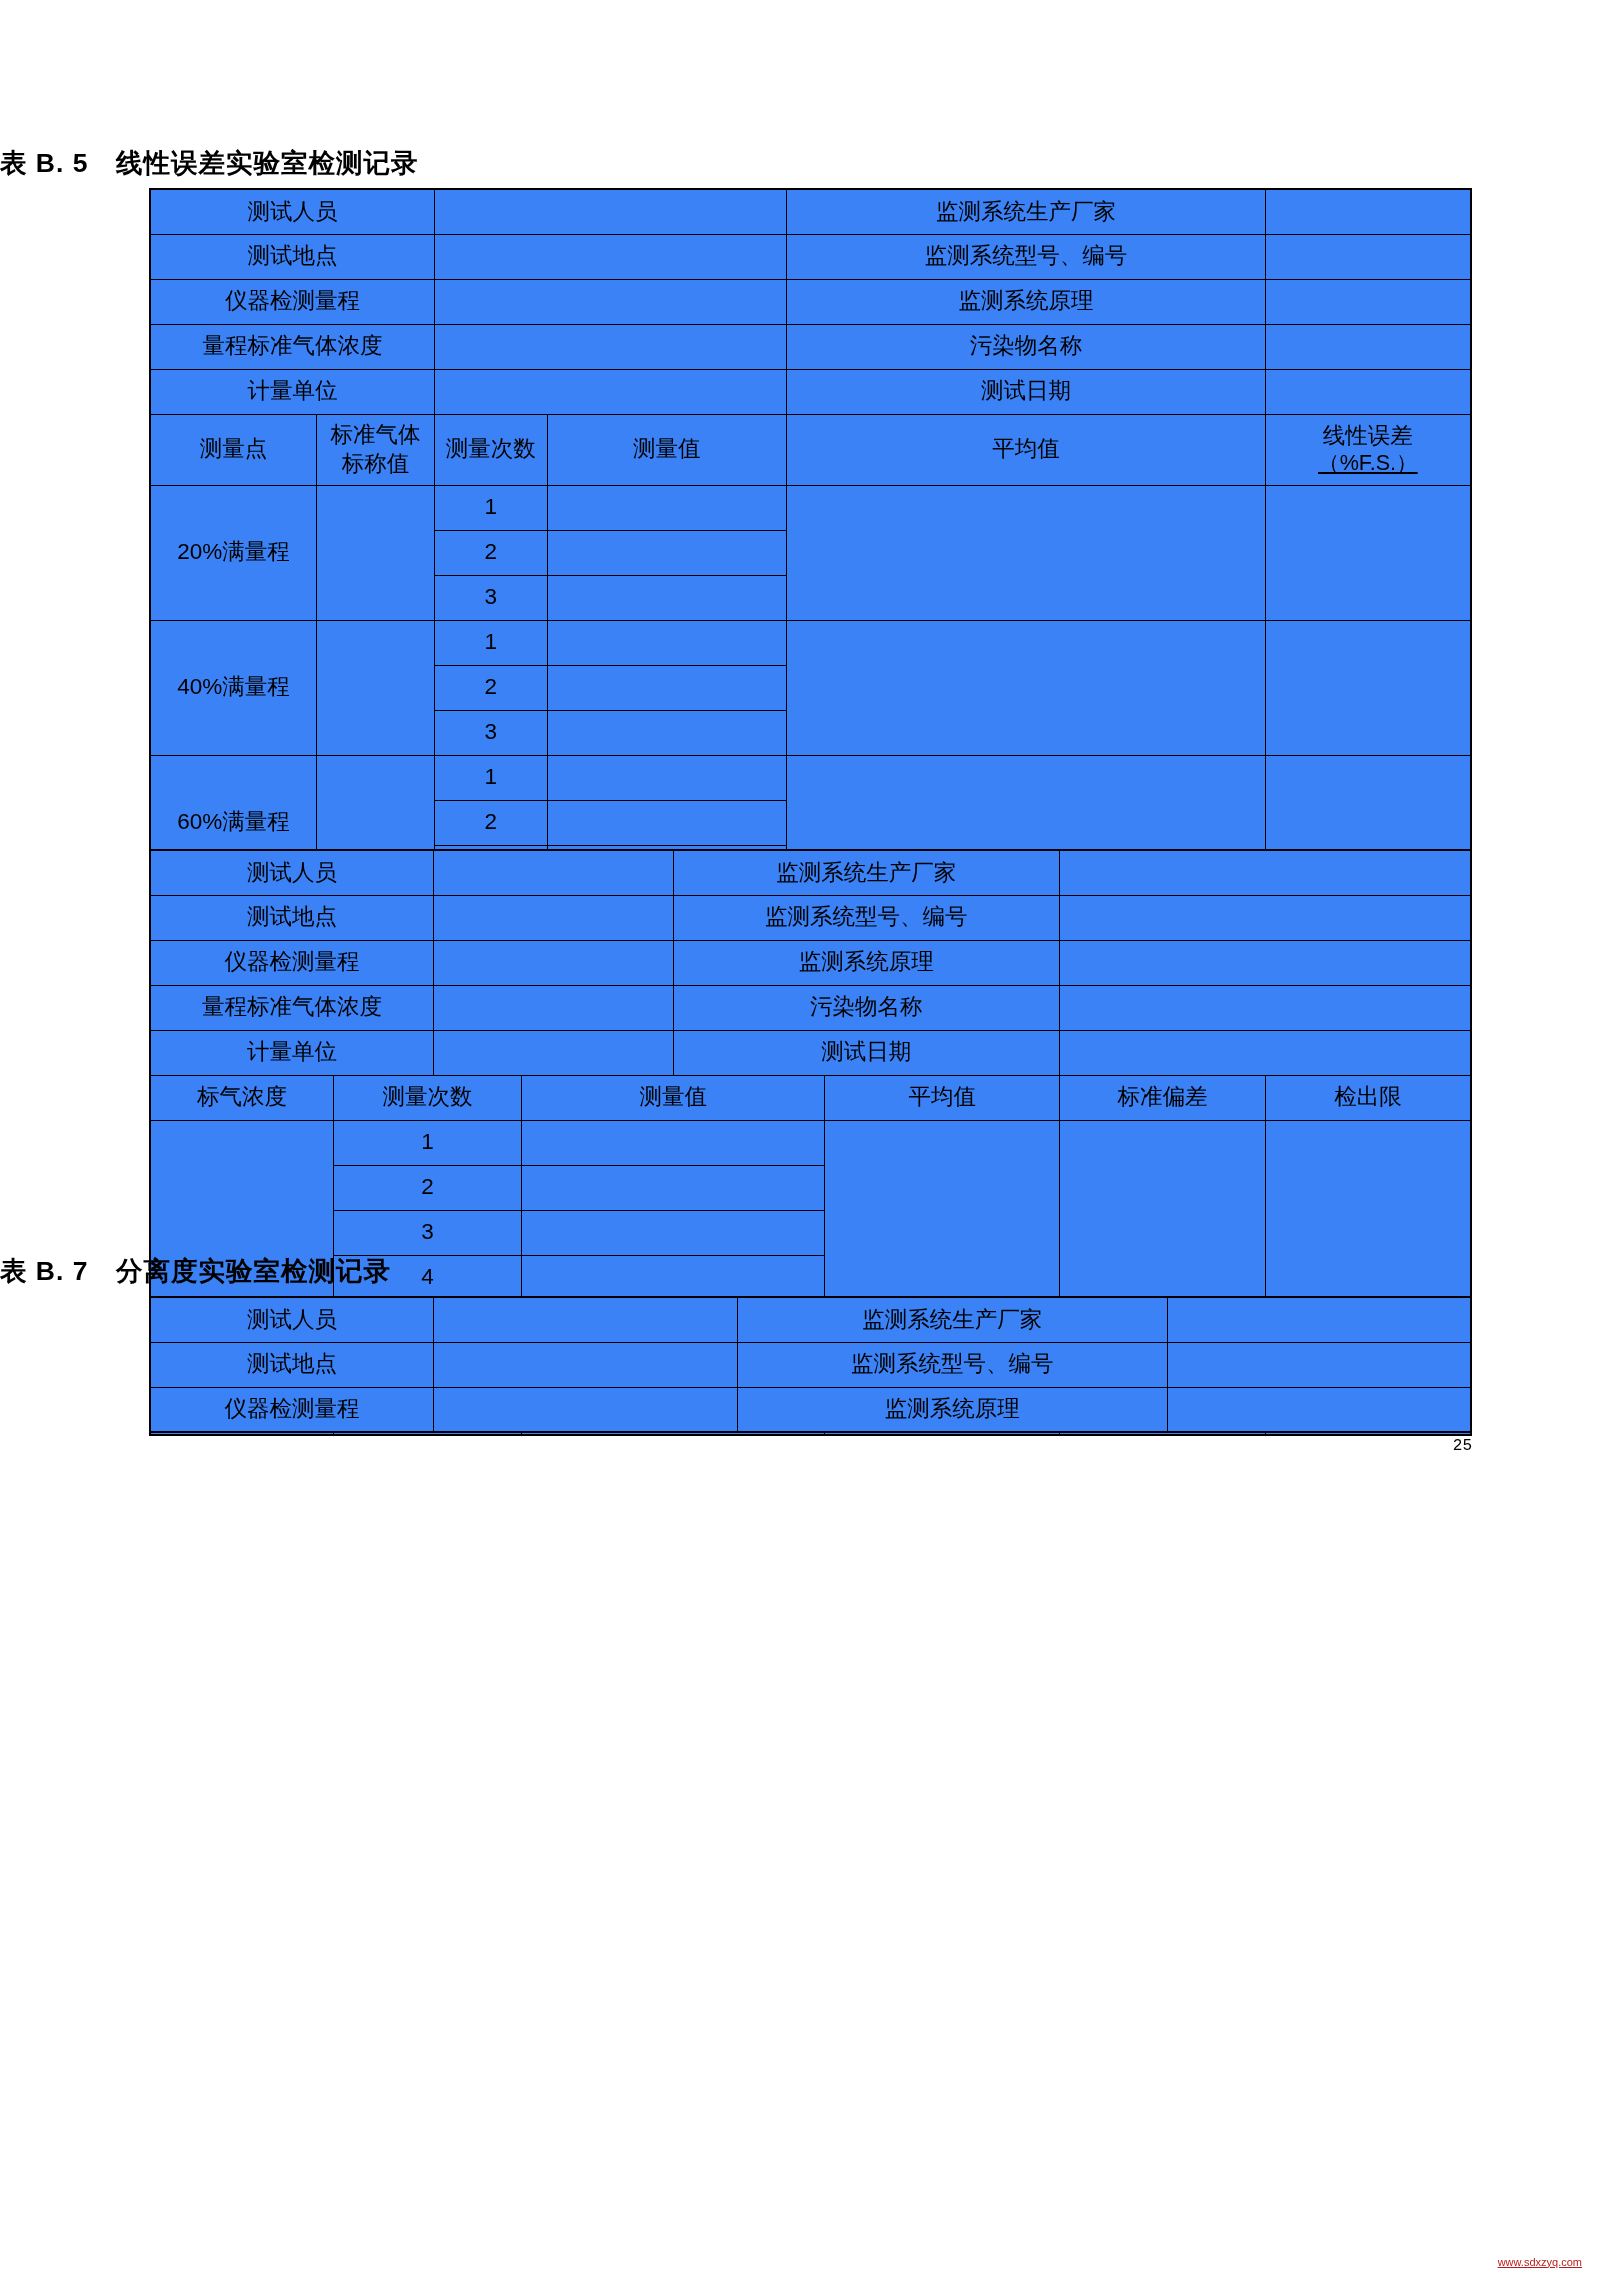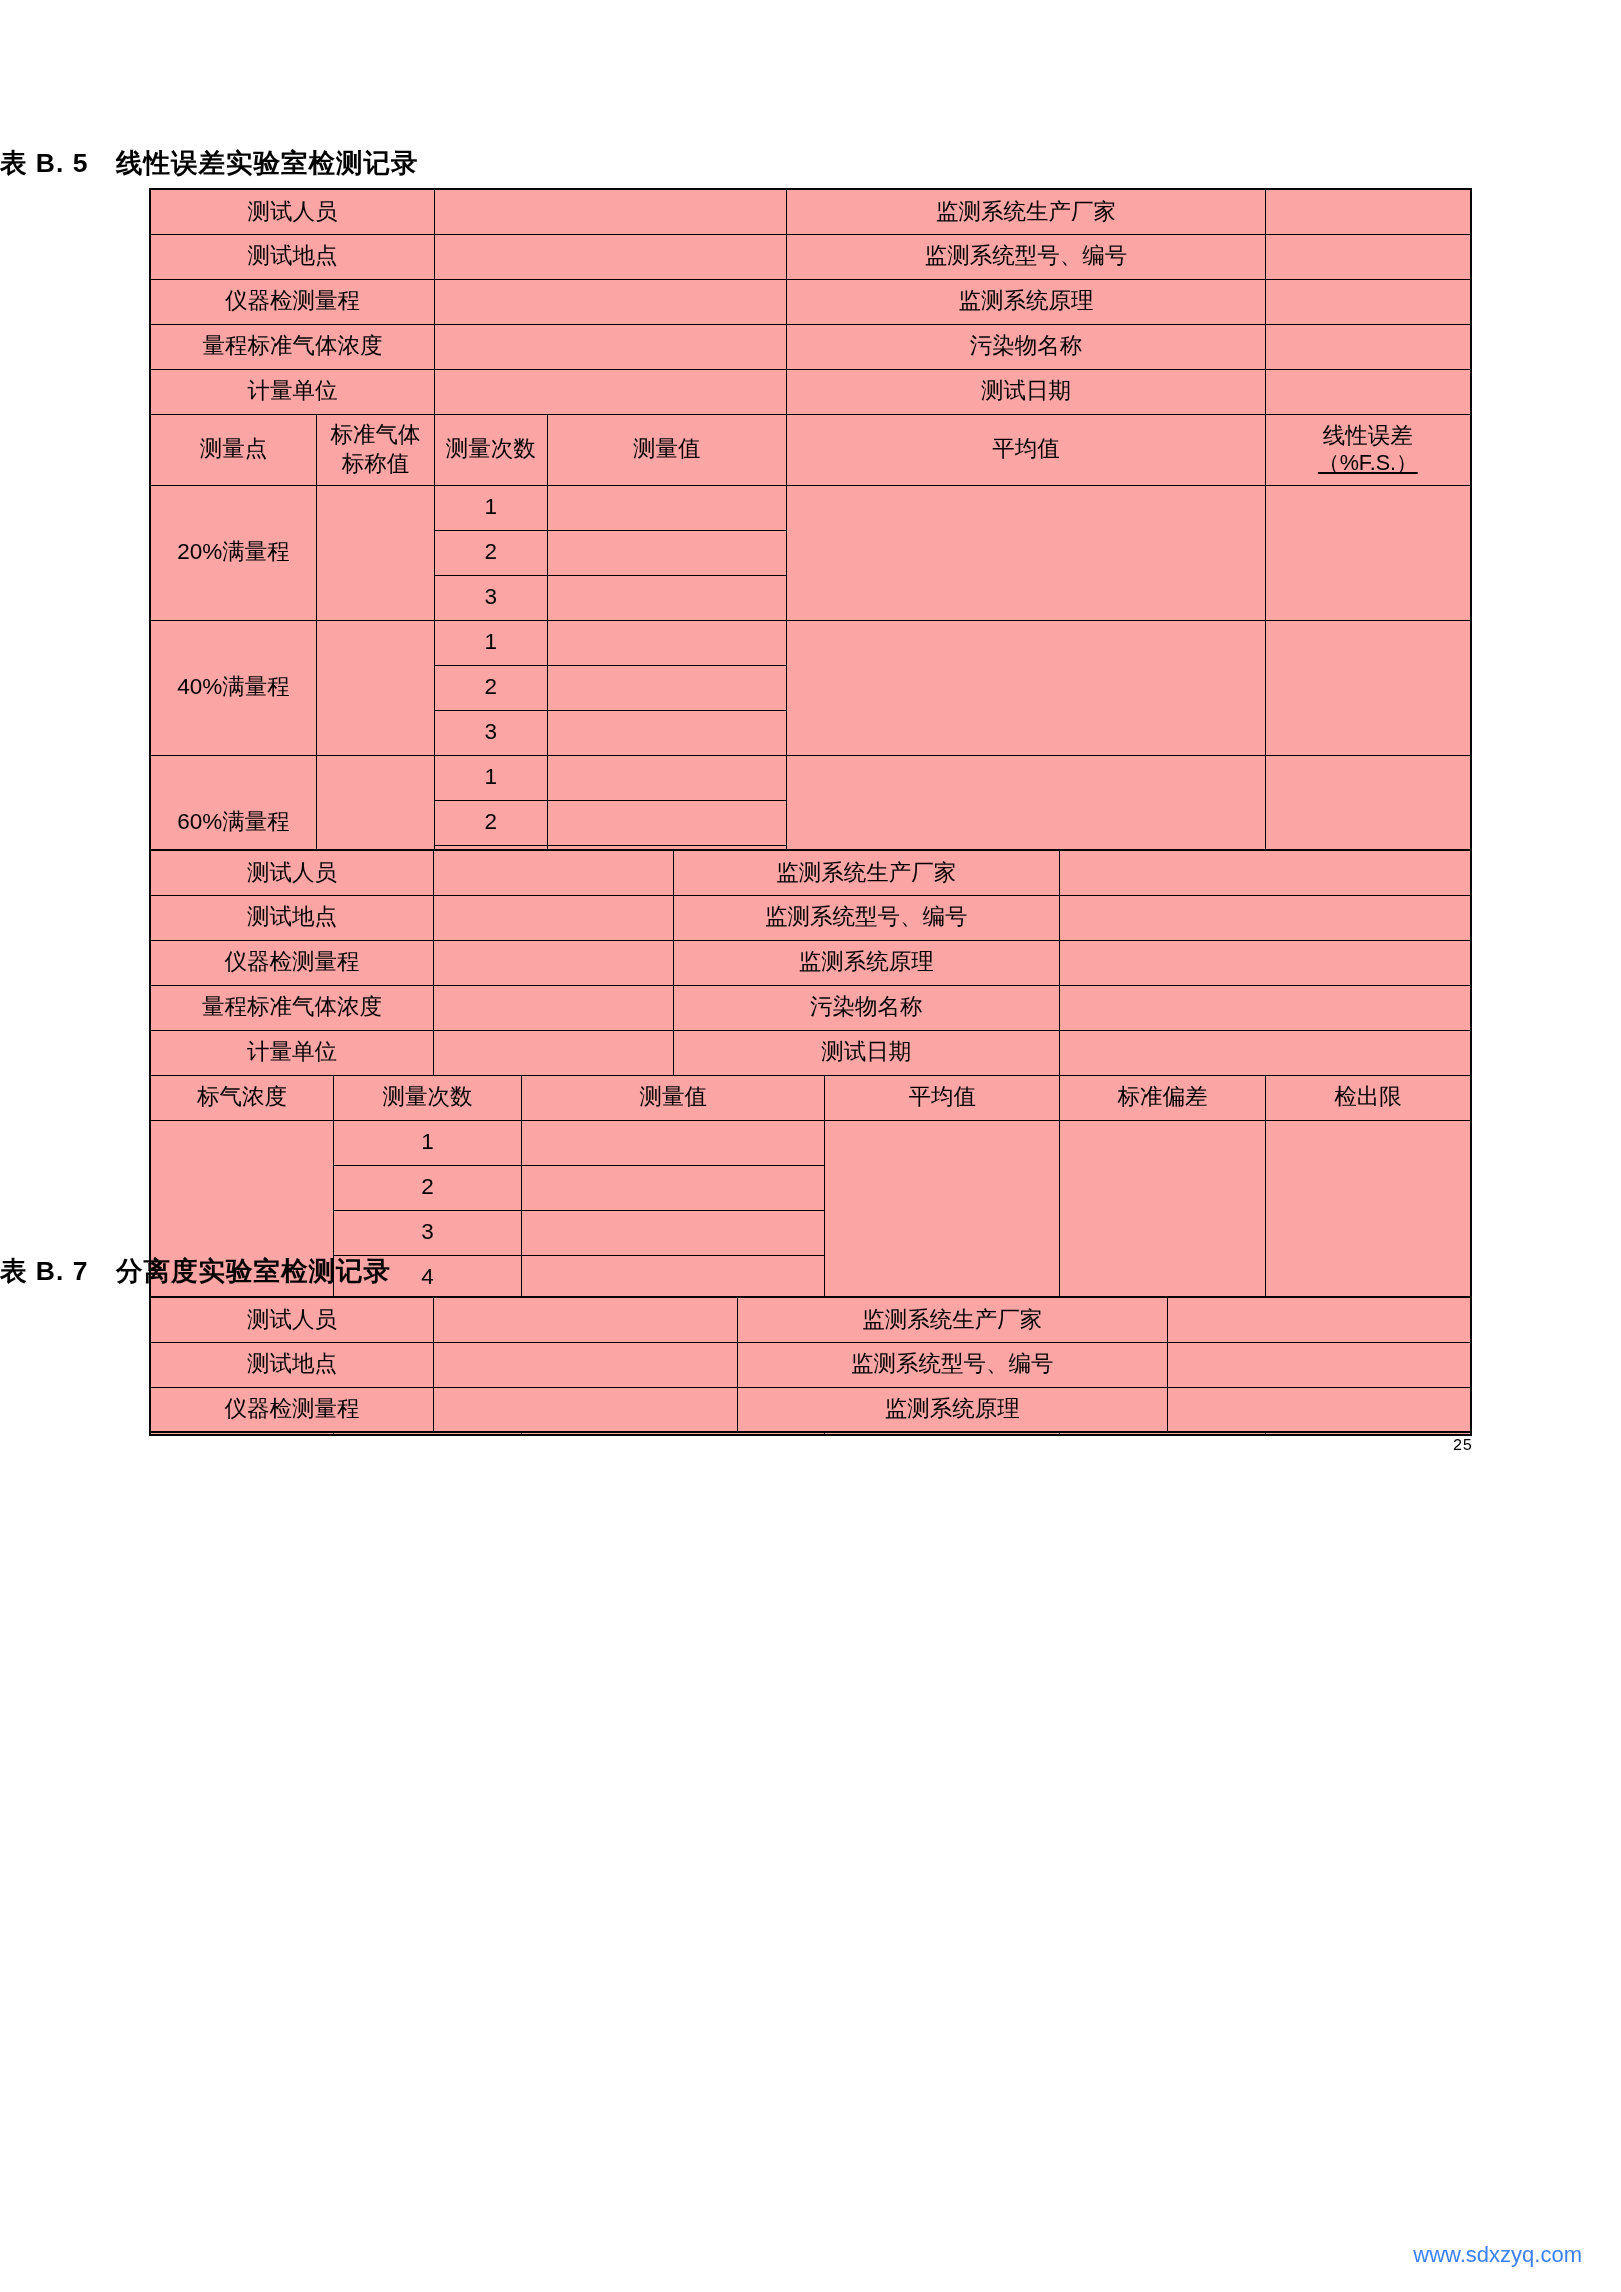--- a/index.html
+++ b/index.html
@@ -29,21 +29,21 @@
     font-weight: 600;
     letter-spacing: 1px;
     margin: 0;
   }
 
   table.doc {
     border-collapse: collapse;
     table-layout: fixed;
     font-size: 22.5px;
     font-family: "Liberation Sans", sans-serif;
-    background: #fca5a5;
+    background: #3b82f6;
   }
   table.doc td {
     border: 1px solid #000;
     text-align: center;
     vertical-align: middle;
     height: 45px;
     padding: 2px 3.9px;
     box-sizing: border-box;
     line-height: 1.25;
   }
@@ -67,23 +67,24 @@
     position: absolute;
     right: 149px;
     top: 1437px;
     font-size: 16px;
     font-family: Liberation Mono, monospace;
   }
   #watermark {
     position: absolute;
     right: 39px;
     bottom: 25.5px;
-    font-size: 22px;
-    color: #3b82f6;
+    font-size: 11px;
+    color: #b91c1c;
     font-family: "Liberation Sans", sans-serif;
+    text-decoration: underline;
   }
 </style>
 </head>
 <body>
 
 <div class="page">
 
   <div id="title-b5" class="tbl-title">表 B. 5　线性误差实验室检测记录</div>
 
   <div id="table-b5">

